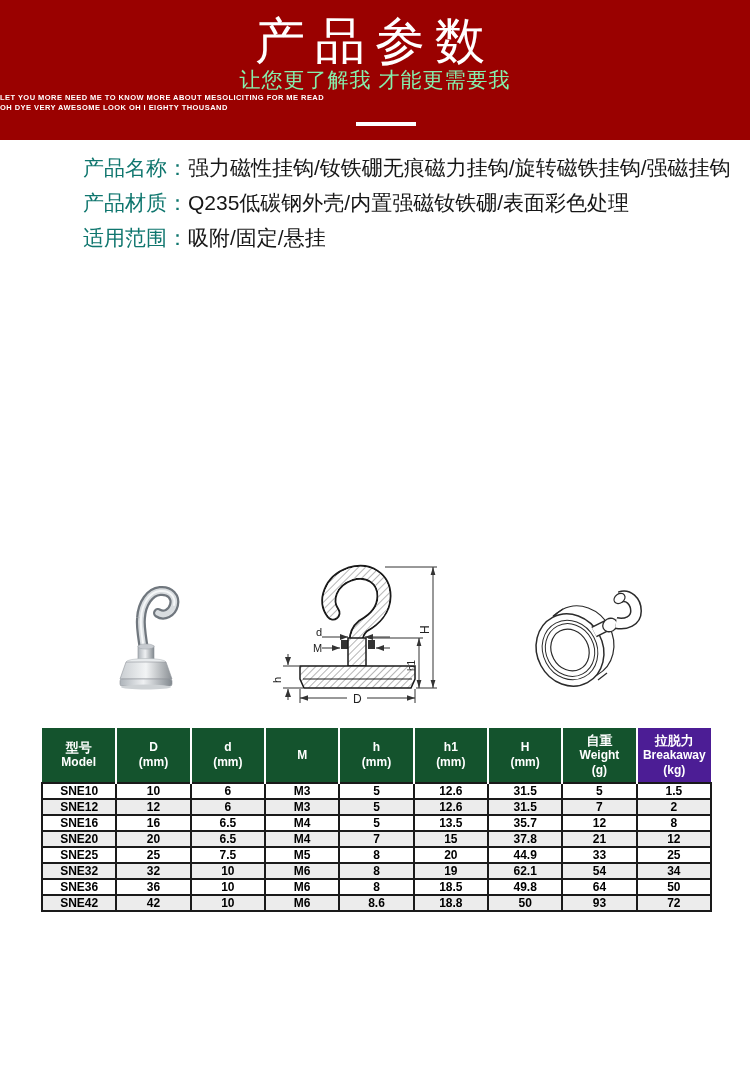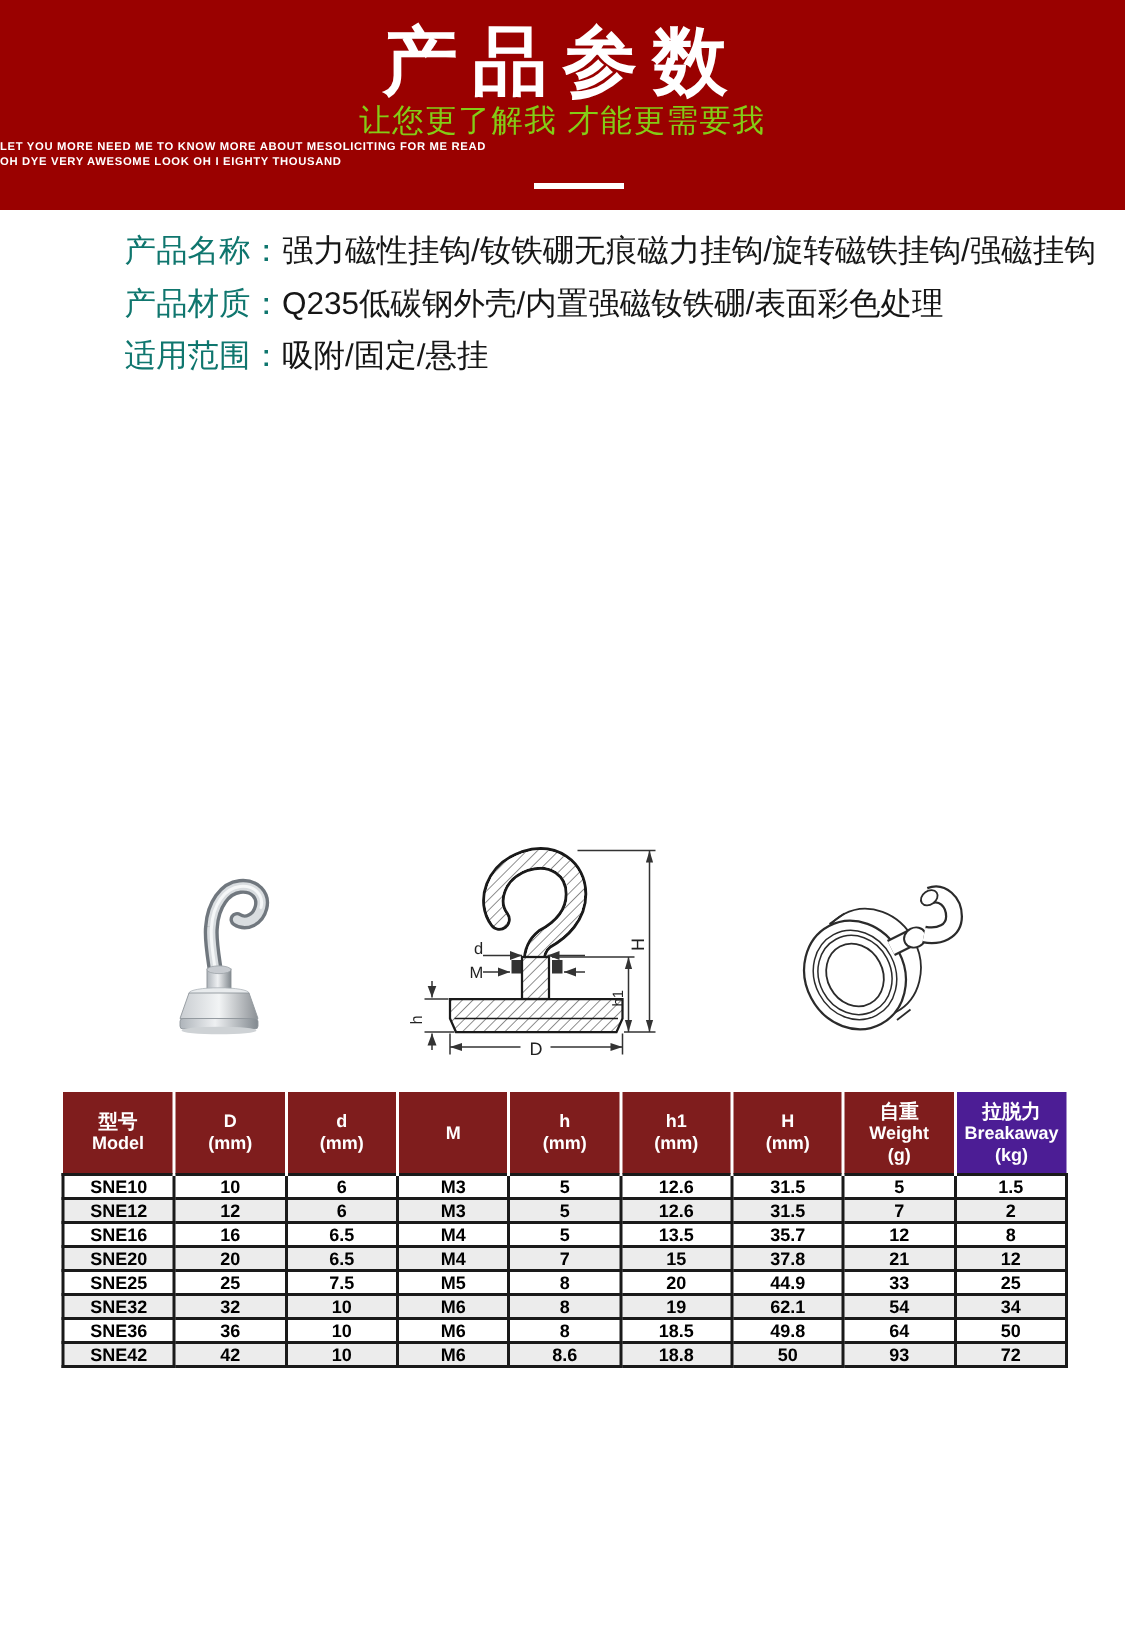--- a/index.html
+++ b/index.html
@@ -2,43 +2,43 @@
 <html><head>
 <meta charset="utf-8">
 <style>
   * { margin:0; padding:0; box-sizing:border-box; }
   body { background:#ffffff; font-family:"Liberation Sans","DejaVu Sans",sans-serif; }
   #page { position:relative; width:750px; height:1088px; background:#ffffff; overflow:hidden; margin:0 auto; }
 
   
   .banner { position:absolute; left:0; top:0; width:750px; height:140px; background:#9A0100; }
   .banner-title { position:absolute; left:0; top:8px; width:100%; text-align:center;
-                  color:#fff; font-size:50px; font-weight:bold; letter-spacing:10px; }
+                  color:#fff; font-size:50px; font-weight:normal; letter-spacing:10px; }
   .banner-subtitle { position:absolute; left:0; top:66px; width:100%; text-align:center;
-                     color:#84cc16; font-size:21px; letter-spacing:1px; }
+                     color:#86efac; font-size:21px; letter-spacing:1px; }
   .banner-tagline { position:absolute; left:0; top:93px; width:100%; text-align:left;
                     color:#fff; font-size:7.5px; font-weight:bold; letter-spacing:0.45px; line-height:10px; }
   .banner-dash { position:absolute; left:356px; top:122px; width:60px; height:4px; background:#fff; }
 
   
   .info { position:absolute; left:63px; top:156px; width:660px; }
   .info-row { font-size:21px; color:#161616; line-height:24px; margin-bottom:11px; white-space:nowrap; }
   .info-row .lbl { color:#0f766e;margin-left:20px; }
   .info-row .val { color:#161616; }
 
   
   .fig { position:absolute; }
   #fig-photo { left:100px; top:570px; }
   #fig-drawing { left:270px; top:556px; }
   #fig-3d { left:528px; top:580px; }
 
   
   .spec-table { position:absolute; left:41px; top:728px; width:671px;
                 border-collapse:collapse; table-layout:fixed; }
-  .spec-table thead th { background:#7f1d1d; color:#fff; height:55px; vertical-align:middle;
+  .spec-table thead th { background:#14532d; color:#fff; height:55px; vertical-align:middle;
                          border-right:2px solid #ffffff; padding:2px 0; font-weight:bold; }
   .spec-table thead th:last-child { background:#4c1d95; border-right:none; }
   .th-line { text-align:center; line-height:15px; }
   .th-line.zh { font-size:13px; }
   .th-line.en { font-size:12px; }
   .spec-table tbody td { border:2px solid #1A1A1A; text-align:center; vertical-align:middle;
                          font-size:12px; font-weight:bold; color:#000;
                          height:12px; padding:1px 0; line-height:12px; background:#fff; }
   .spec-table tbody tr:nth-child(even) td { background:#ECECEC; }
 

